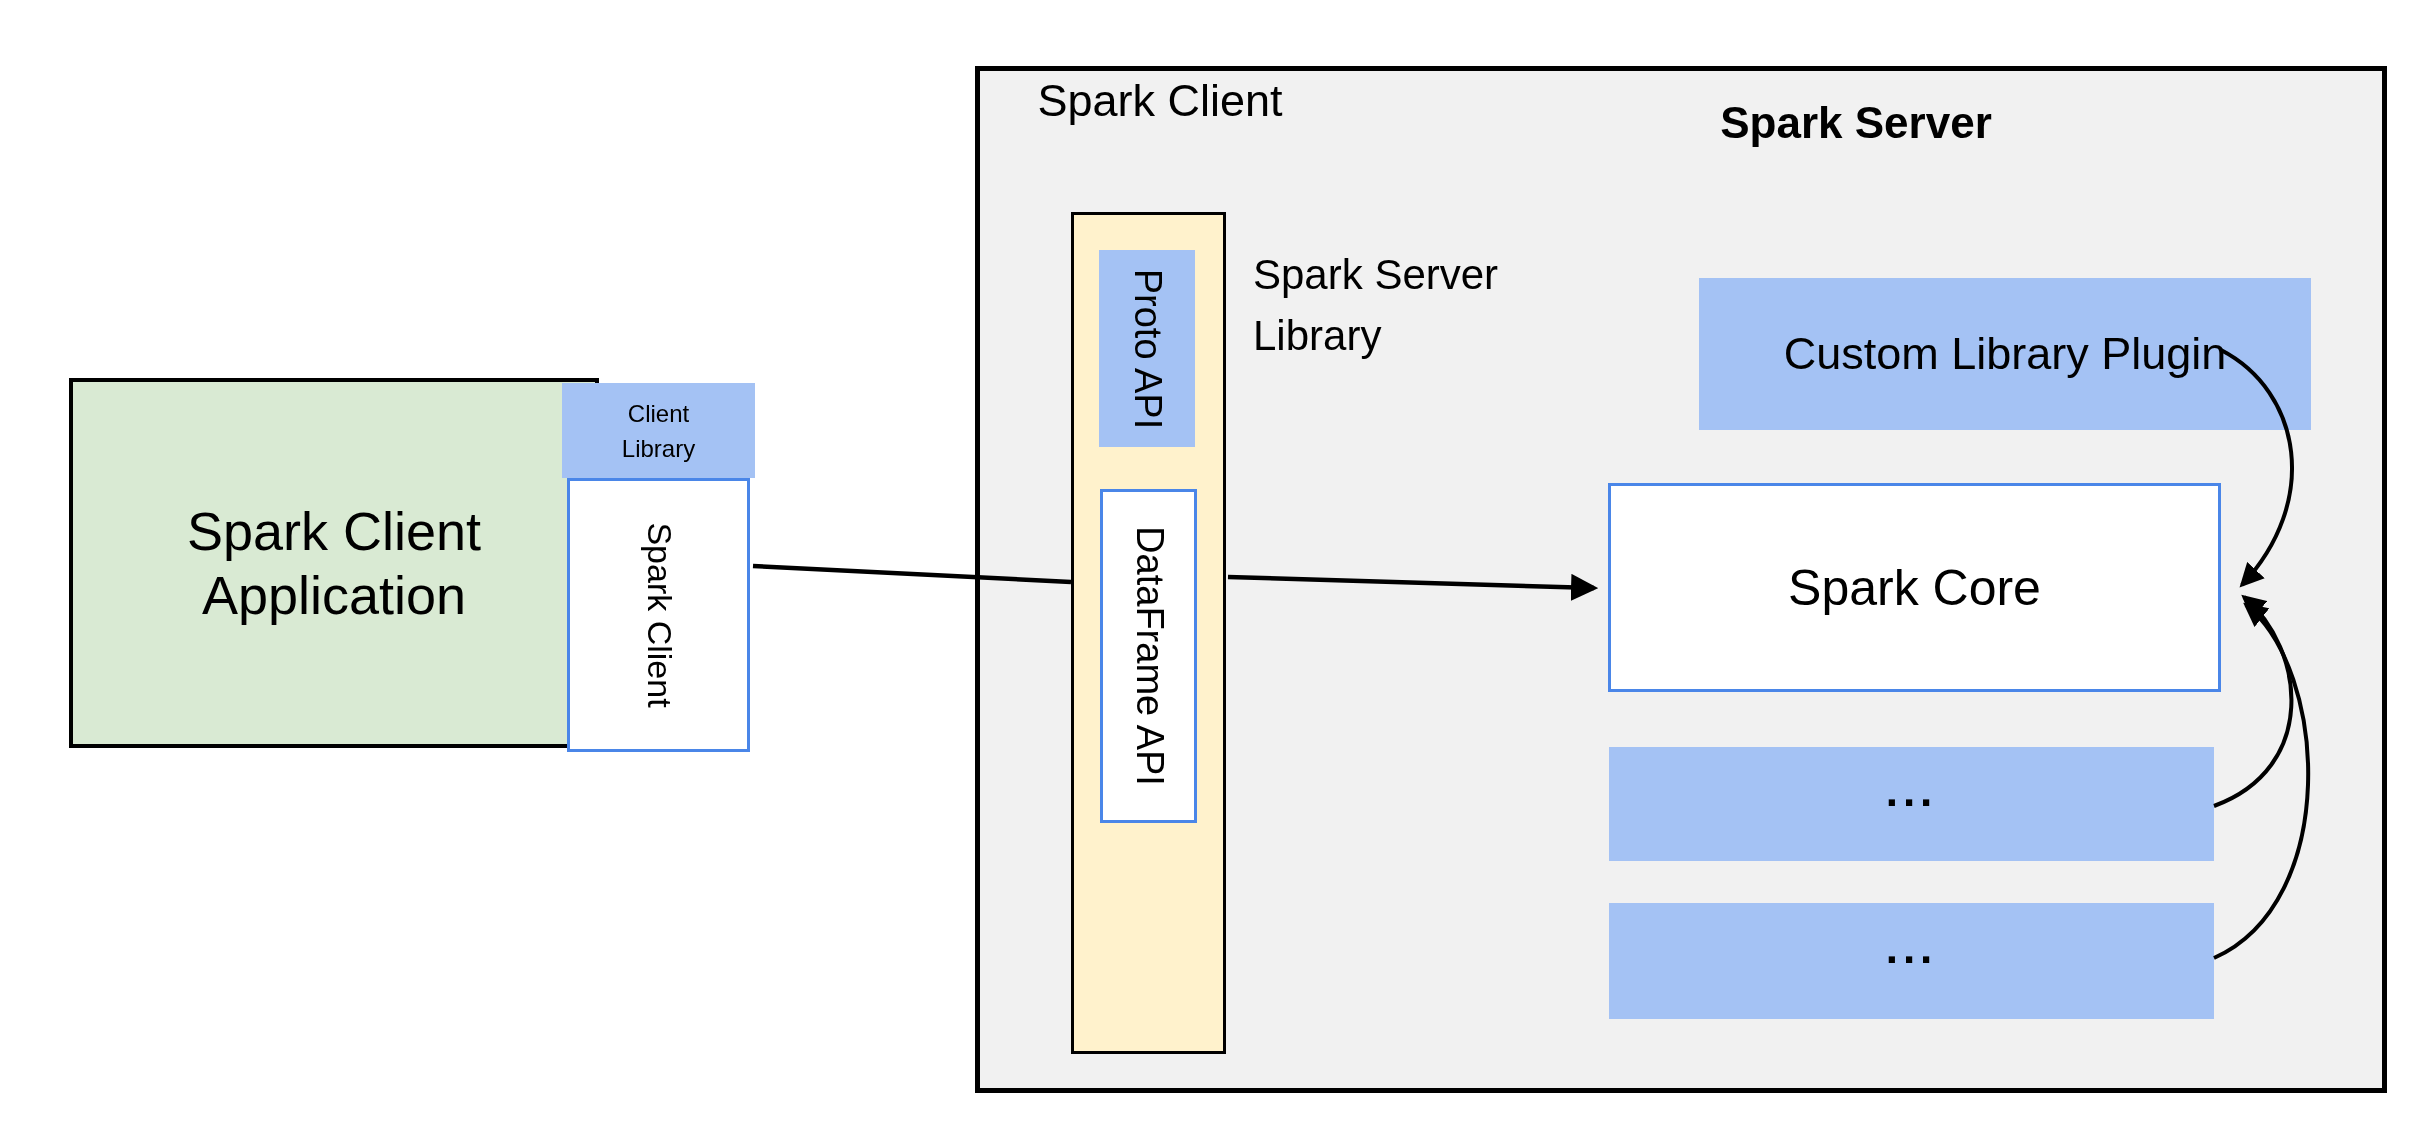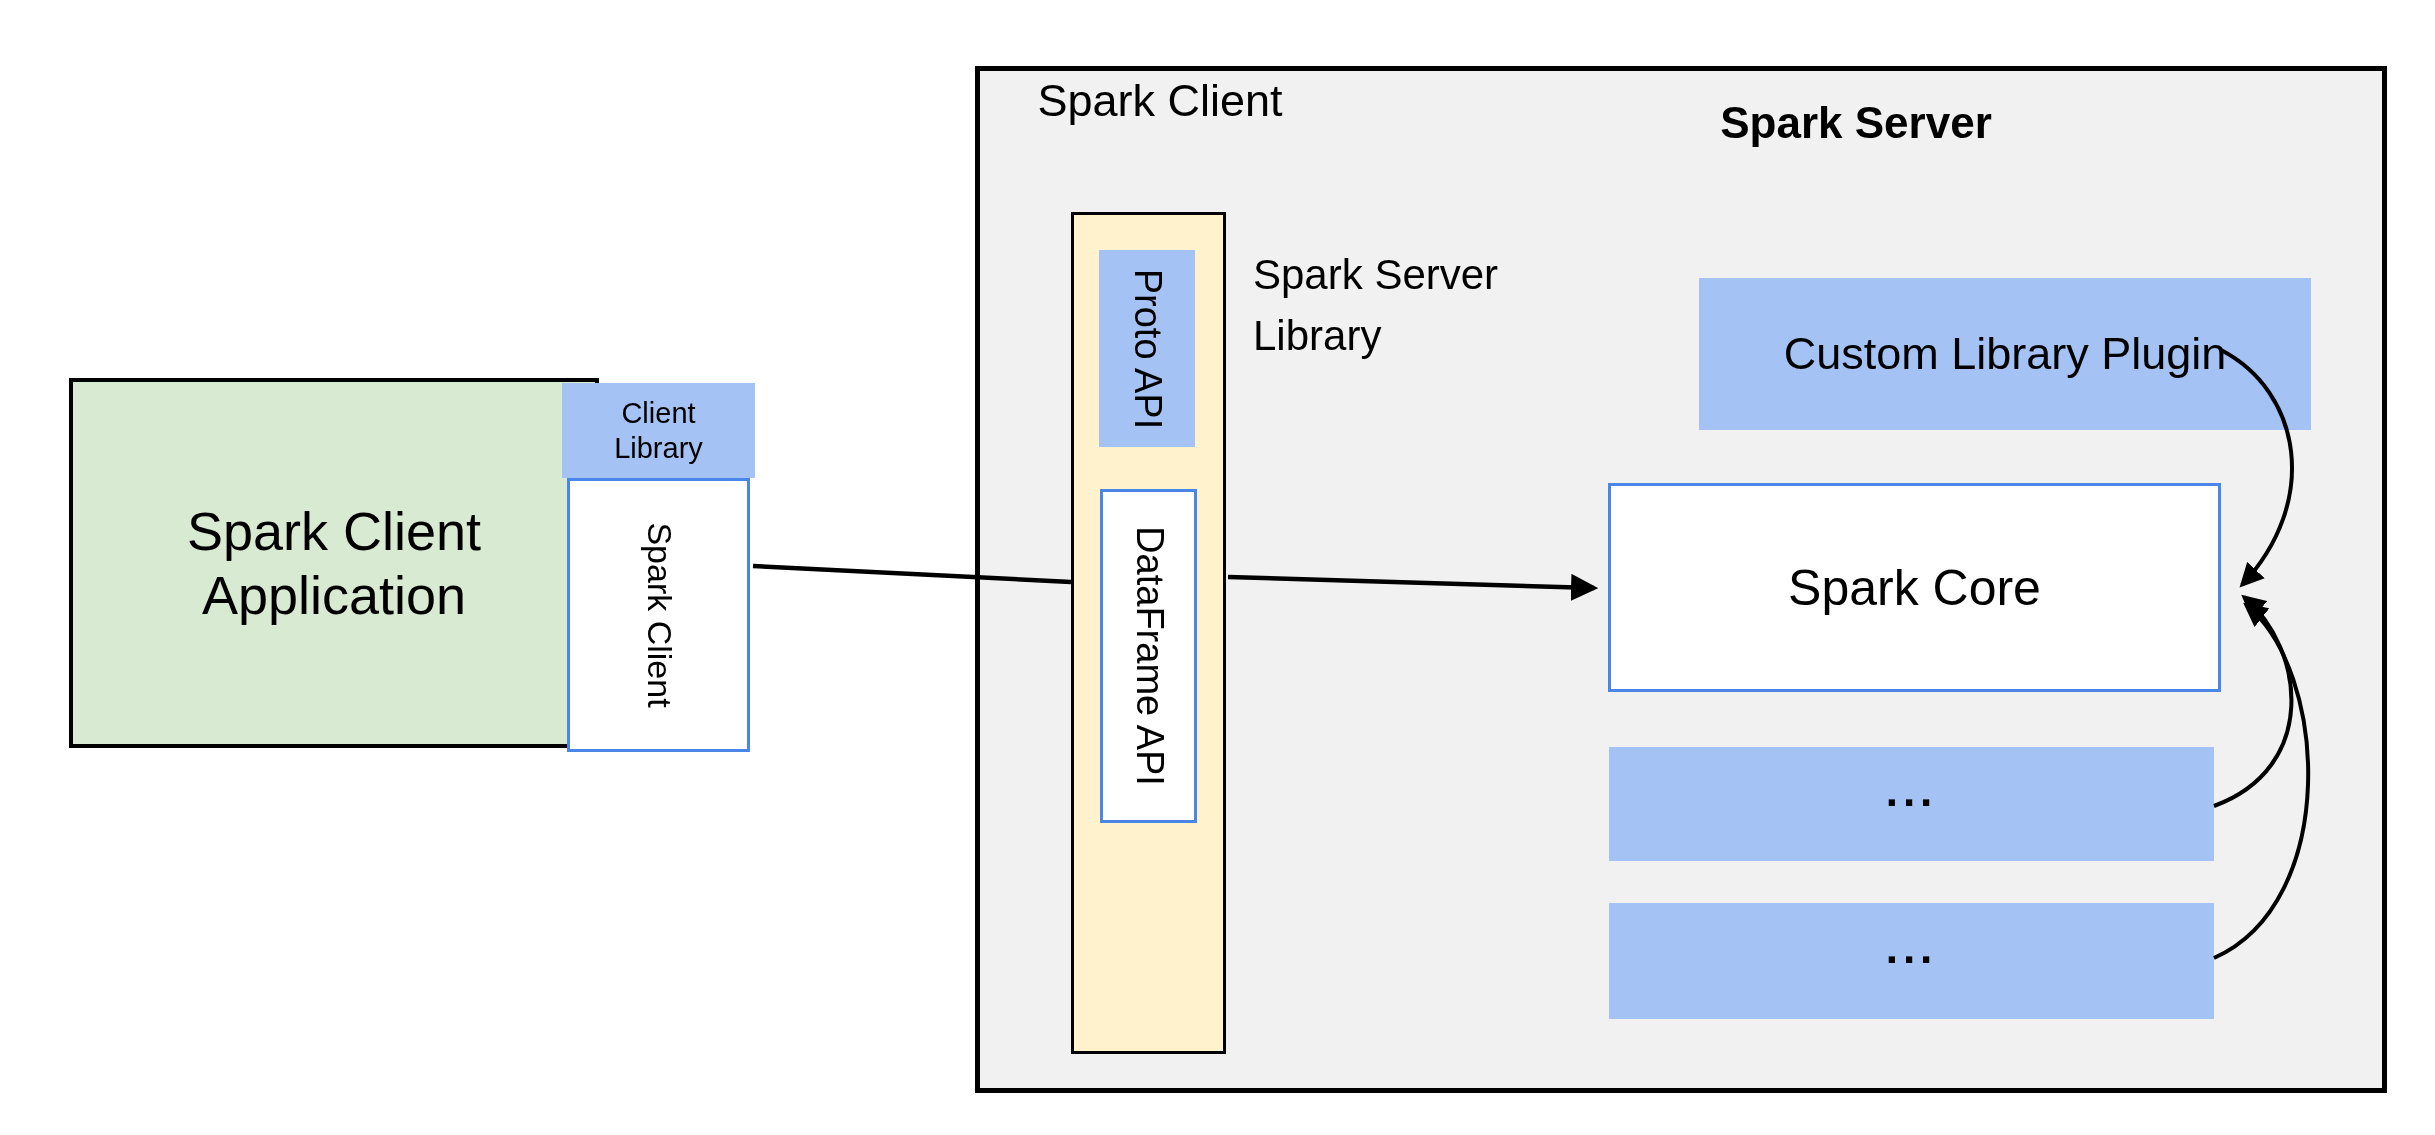--- a/index.html
+++ b/index.html
@@ -31,21 +31,21 @@
 
   
   #clp-box{left:1699px;top:278px;width:612px;height:152px;background:var(--blue);font-size:45px;}
   #core-box{left:1608px;top:483px;width:613px;height:209px;background:#fff;border:3px solid var(--blue-border);font-size:50px;align-items:center;}
   #dots1-box{left:1609px;top:747px;width:605px;height:114px;background:var(--blue);}
   #dots2-box{left:1609px;top:903px;width:605px;height:116px;background:var(--blue);}
   .dots{font-size:44px;font-weight:bold;letter-spacing:5px;transform:translateY(-13px);}
 
   
   #client-app-box{left:69px;top:378px;width:530px;height:370px;background:var(--green);border:4px solid #000;font-size:54px;line-height:64px;}
-  #package-box{left:562px;top:383px;width:193px;height:95px;background:var(--blue);font-size:29px;line-height:35px;}
+  #package-box{left:562px;top:383px;width:193px;height:95px;background:var(--blue);font-size:24px;line-height:35px;}
   #spark-client-box{left:567px;top:478px;width:183px;height:274px;background:#fff;border:3px solid var(--blue-border);}
 
   
   .vwrap{position:absolute;inset:0;}
   .vtext{
     position:absolute;left:50%;top:50%;
     transform:translate(-50%,-50%) rotate(90deg);
     white-space:nowrap;
   }
   #proto-box .vtext,#dataframe-box .vtext{font-size:38px;}

